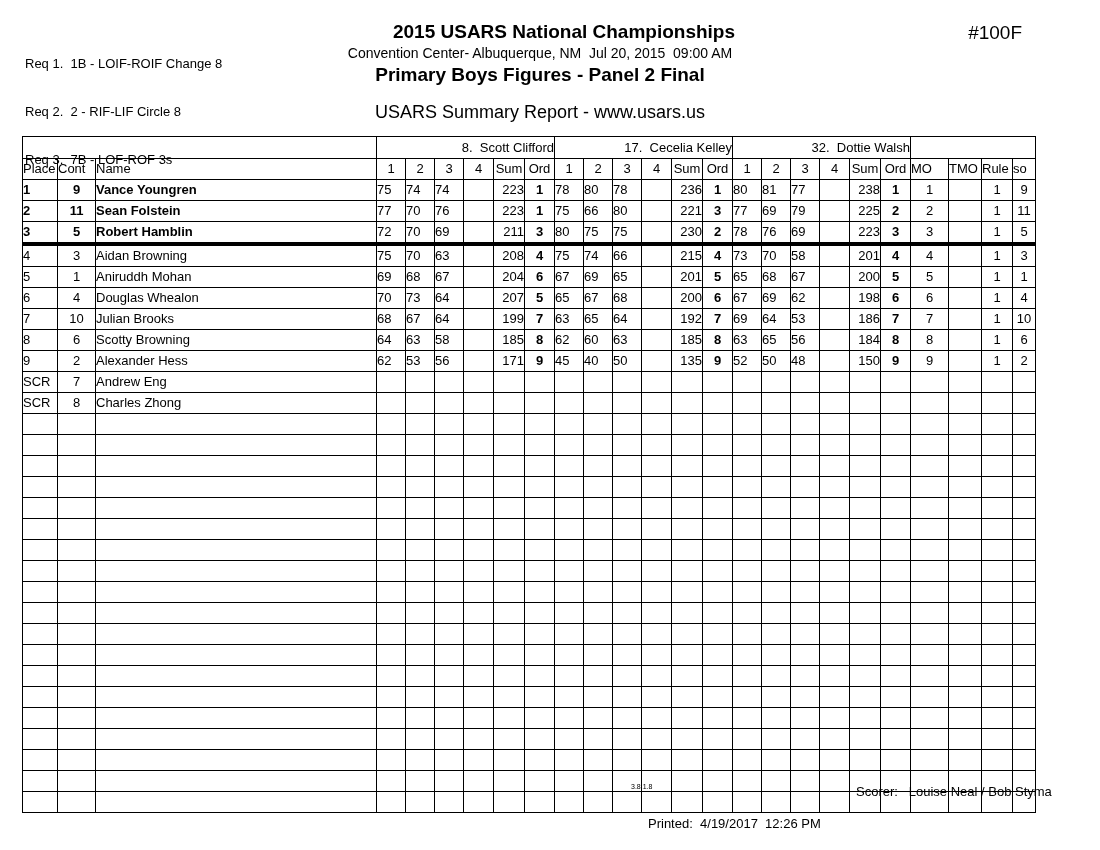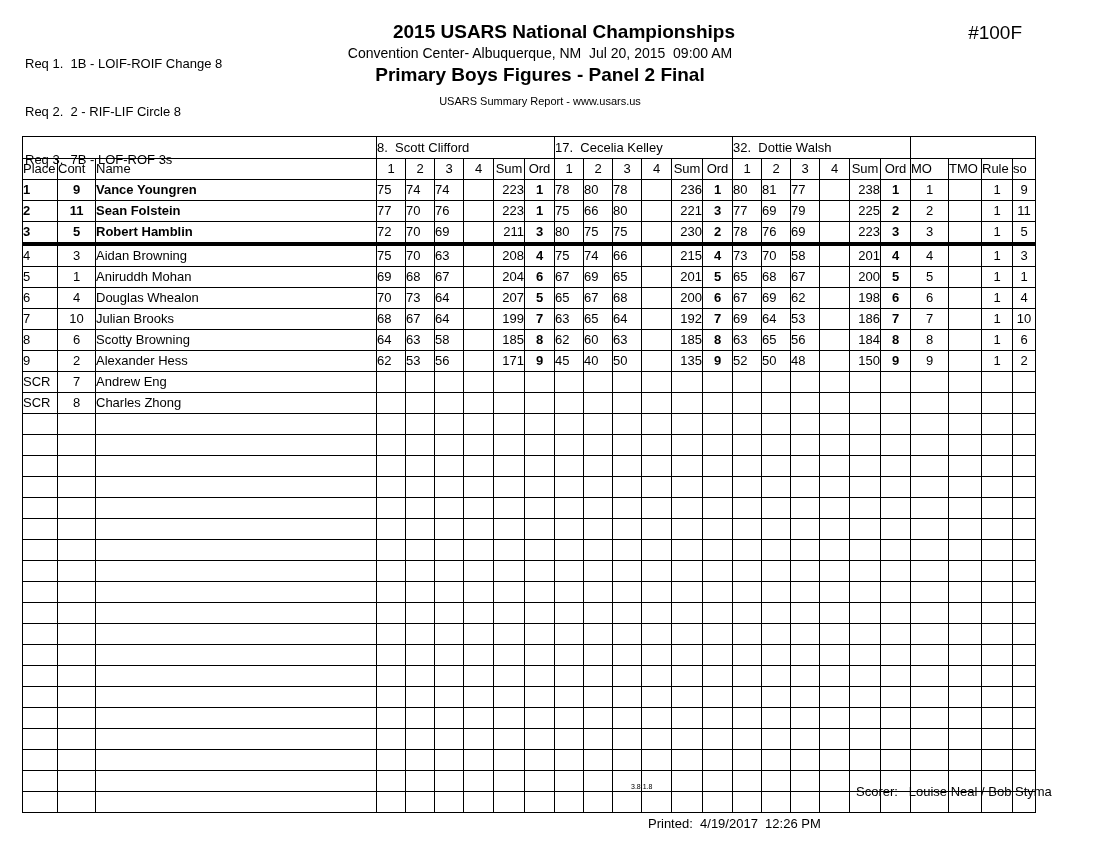--- a/index.html
+++ b/index.html
@@ -7,30 +7,30 @@
     position:relative; width:1100px; height:850px; background:#ffffff;
     font-family:"Liberation Sans", sans-serif; color:#000; overflow:hidden;
   }
   
   .reqs { position:absolute; left:25px; top:24px; font-size:13px; line-height:16px; white-space:pre; }
   
   .hdr { position:absolute; left:0; top:21px; width:1080px; text-align:center; }
   .hdr .t1 { font-size:19px; font-weight:bold;padding-left:48px; }
   .hdr .t2 { font-size:14px; white-space:pre; margin-top:2px; }
   .hdr .t3 { font-size:19px; font-weight:bold; margin-top:3px; }
-  .hdr .t4 { font-size:11px; margin-top:9px; }
+  .hdr .t4 { font-size:18px; margin-top:16px; }
   .eventnum { position:absolute; right:78px; top:22px; font-size:19px; font-weight:normal; }
 
   
   table.results { position:absolute; left:22px; top:136px; border-collapse:collapse; table-layout:fixed; }
   table.results td {
     border:1px solid #000; height:20px; padding:0; font-size:13px; line-height:20px;
     overflow:hidden; white-space:pre; vertical-align:middle;
   }
-  tr.jrow td { height:21px; }
+  tr.jrow td { height:21px;text-align:right; }
   td.nb { border:none; }
   td.judge { text-align:left; padding-left:4px; font-size:12px; }
   td.hl { text-align:left; padding-left:4px; }
   td.hc { text-align:center; }
   td.place { text-align:left; padding-left:6px; }
   td.cont { text-align:center; }
   td.name { text-align:left; padding-left:6px; }
   td.s { text-align:left; padding-left:3px; }
   td.sum { text-align:right; padding-right:3px; }
   td.ord { text-align:center; border-left:4px solid #000; border-right:4px solid #000; }

